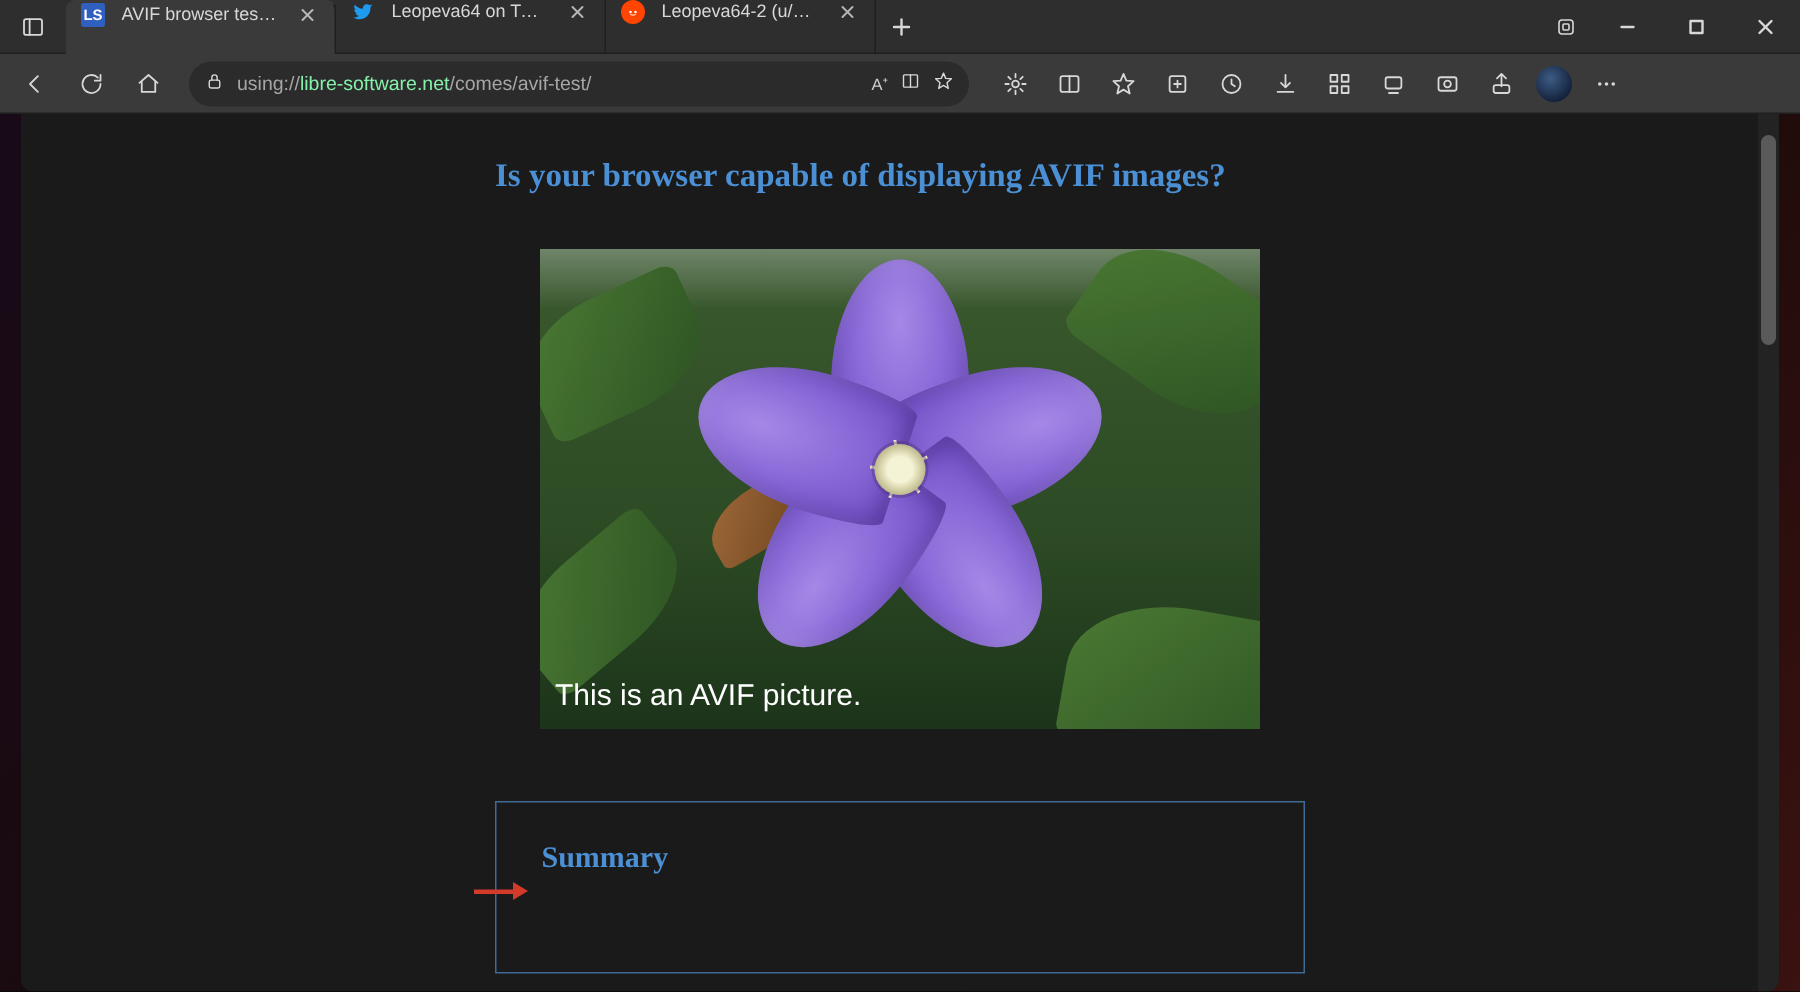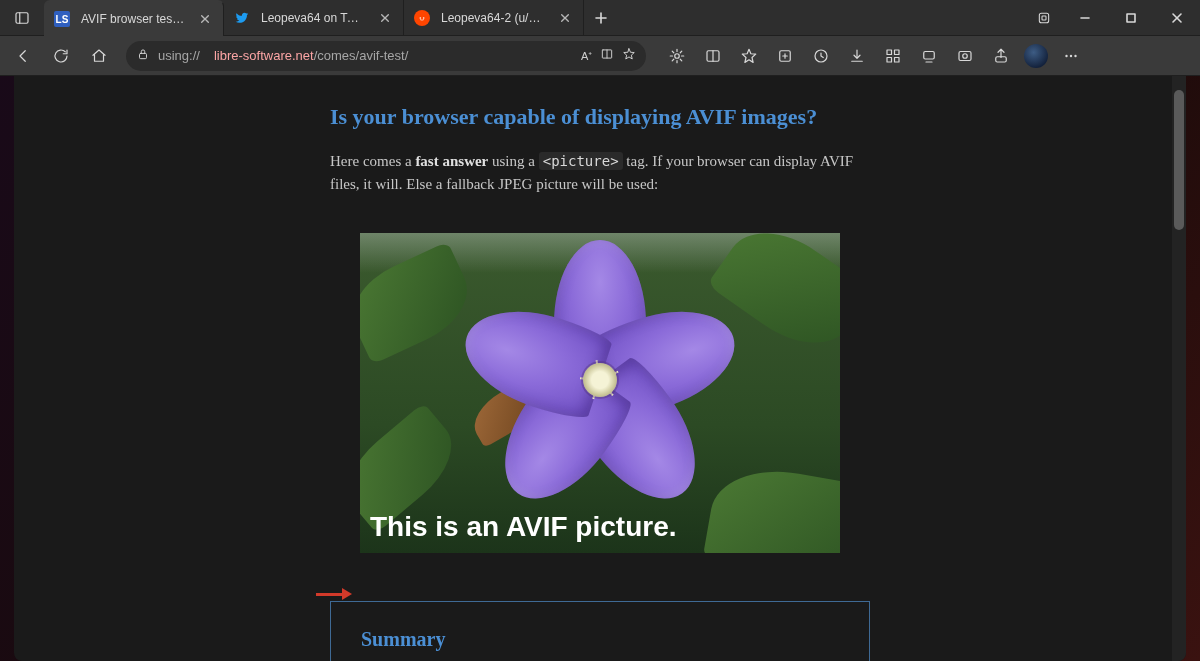--- a/index.html
+++ b/index.html
@@ -2,41 +2,41 @@
 <html><head>
 <meta charset="utf-8">
 <style>
   * { margin: 0; padding: 0; box-sizing: border-box; }
   html, body { width: 1200px; height: 661px; overflow: hidden; font-family: "Segoe UI", Arial, sans-serif; background:#000; }
   .window { position:relative; width:1200px; height:661px; background:linear-gradient(135deg,#190a1a 0%, #1a0a0a 60%, #3a1210 100%); }
   .titlebar { height:36px; background:#2e2e2e; display:flex; align-items:stretch; color:#e6e6e6; border-bottom:1px solid #1f1f1f; }
   .ts-left { width:44px; display:flex; align-items:center; justify-content:center; }
   .ts-left svg { width:18px; height:18px; }
   .tabs { display:flex; align-items:stretch; flex:0 0 auto; }
-  .tab { display:flex; align-items:center; gap:11px; padding:0 10px; max-width:180px; min-width:160px; height:36px; font-size:12px; color:#d8d8d8; border-right:1px solid #1f1f1f; cursor:pointer; }
+  .tab { display:flex; gap:11px; padding:0 10px; max-width:180px; min-width:160px; height:36px; font-size:12px; color:#d8d8d8; border-right:1px solid #1f1f1f; cursor:pointer; }
   .tab.active { background:#3a3a3a; border-top:2px solid #3a3a3a; border-radius:6px 6px 0 0; }
   .tab .favicon { width:16px; height:16px; flex:0 0 16px; border-radius:2px; display:flex; align-items:center; justify-content:center; font-size:10px; font-weight:600; }
   .tab .title { flex:1; white-space:nowrap; overflow:hidden; text-overflow:ellipsis; }
   .tab .close { width:16px; height:16px; display:flex; align-items:center; justify-content:center; opacity:.8; }
   .tab .close svg { width:10px; height:10px; }
   .newtab { width:34px; display:flex; align-items:center; justify-content:center; cursor:pointer; }
   .newtab svg { width:14px; height:14px; fill:#e6e6e6; }
   .win-controls { margin-left:auto; display:flex; }
   .win-btn { width:46px; display:flex; align-items:center; justify-content:center; cursor:pointer; }
   .win-btn svg { width:12px; height:12px; }
   .extra-btn { width:36px; display:flex; align-items:center; justify-content:center; }
   .extra-btn svg{ width:16px;height:16px; }
 
   .toolbar { height:40px; background:#3a3a3a; display:flex; align-items:center; padding:0 6px; gap:4px; color:#e6e6e6; border-bottom:1px solid #1f1f1f; }
   .tbtn { width:34px; height:32px; display:flex; align-items:center; justify-content:center; border-radius:4px; cursor:pointer; }
   .tbtn svg { width:18px; height:18px; }
   .addr { flex:1; height:30px; background:#2b2b2b; border-radius:15px; display:flex; align-items:center; padding:0 10px; gap:8px; color:#d0d0d0; font-size:13px; margin:0 6px; max-width:520px; }
   .addr svg { width:14px; height:14px; }
   .addr .url { flex:1; white-space:nowrap; overflow:hidden; }
-  .addr .url .host { color:#fca5a5;margin-left:14px; }
+  .addr .url .host { color:#86efac; }
   .addr .url .path { color:#a6a6a6; }
   .right-icons { display:flex; align-items:center; gap:2px; margin-left:4px; }
   .profile { width:24px; height:24px; border-radius:50%; background:radial-gradient(circle at 40% 35%, #3d5c84, #12203a 75%); margin:0 4px; }
 
   .viewport { position:relative; width:100%; height:calc(661px - 76px); background:#1a1a1a; overflow:hidden; margin:0 14px; border-radius:0 0 8px 8px; width:calc(100% - 28px);padding-left:24px; }
   .page { position:absolute; inset:0; overflow:hidden; }
   .content { width:100%; color:#cfcfcf; }
   .article { max-width:540px; margin:0 auto; padding:28px 0 0 0; }
   h2.heading { font-family: Georgia, 'Times New Roman', serif; font-weight:700; font-size:22px; color:#4b8fd4; margin-bottom:20px; }
   .para { font-family: Georgia, 'Times New Roman', serif; font-size:15px; line-height:1.55; color:#c7c7c7; }
@@ -55,21 +55,21 @@
   .petal { position:absolute; left:50%; top:50%; width:92px; height:140px; background:radial-gradient(ellipse at 50% 30%, #a488e6 0%, #8b6bd9 45%, #6b4bc0 100%); border-radius:50% 50% 10% 10% / 60% 60% 40% 40%; transform-origin:50% 100%; box-shadow:inset 0 -6px 14px rgba(35,10,90,.35), inset 0 4px 10px rgba(255,255,255,.15); }
   .petal.p1{ transform:translate(-50%,-100%) rotate(0deg);}
   .petal.p2{ transform:translate(-50%,-100%) rotate(72deg);}
   .petal.p3{ transform:translate(-50%,-100%) rotate(144deg);}
   .petal.p4{ transform:translate(-50%,-100%) rotate(216deg);}
   .petal.p5{ transform:translate(-50%,-100%) rotate(288deg);}
   .center{ position:absolute; left:50%; top:50%; width:34px;height:34px; transform:translate(-50%,-50%); background:radial-gradient(circle,#f5f3d6 0 35%, #cfcba0 60%, #8d8760 100%); border-radius:50%; box-shadow:0 0 0 2px rgba(80,50,120,.4);}
   .stamen{ position:absolute; left:50%; top:50%; width:2px; height:20px; background:#efe9c6; transform-origin:50% 0; }
   .stamen.s1{ transform:translate(-50%,0) rotate(20deg);} .stamen.s2{ transform:translate(-50%,0) rotate(95deg);} .stamen.s3{ transform:translate(-50%,0) rotate(170deg);} .stamen.s4{ transform:translate(-50%,0) rotate(245deg);} .stamen.s5{ transform:translate(-50%,0) rotate(320deg);}
   .caption { position:absolute; left:10px; bottom:10px; color:#fff; font-family:"Segoe UI", Arial, sans-serif; }
-  .caption .l1{ font-size:28px; font-weight:700; }
+  .caption .l1{ font-size:20px; font-weight:400; }
   .caption .l2{ font-size:23px; font-weight:700; }
 
   .arrow { position:absolute; left:302px; top:512px; display:flex; align-items:center; }
   .arrow .shaft{ width:26px; height:3px; background:#d23a2a; }
   .arrow .head{ width:0;height:0; border-left:10px solid #d23a2a; border-top:6px solid transparent; border-bottom:6px solid transparent; }
 
   .summary-box { margin:48px auto 0; max-width:540px; border:1px solid #3f6a95; padding:26px 30px 40px; }
   .summary-box h3{ font-family: Georgia, serif; color:#4b8fd4; font-size:20px; font-weight:700; margin-bottom:24px;}
 
   .scrollbar { position:absolute; top:0; right:0; width:14px; height:100%; background:#232323; }
@@ -274,23 +274,20 @@
           </svg>
         </div>
     </div>
   </div>
 
   <div class="viewport">
     <div class="page">
       <div class="content">
         <div class="article">
           <h2 class="heading">Is your browser capable of displaying AVIF images?</h2>
-          <p class="para">
-            <span>Here comes a </span><b>fast answer</b><span> using a </span><code>&lt;picture&gt;</code><span> tag. If your browser can display AVIF files, it will. Else a fallback JPEG picture will be used:</span>
-          </p>
 
           <div class="figure">
             <div class="sky"></div>
             <div class="leaf l1"></div>
               <div class="leaf l2"></div>
               <div class="leaf l3"></div>
               <div class="leaf l4"></div>
             <div class="deadleaf"></div>
             <div class="flower">
               <div class="petal p1"></div>

